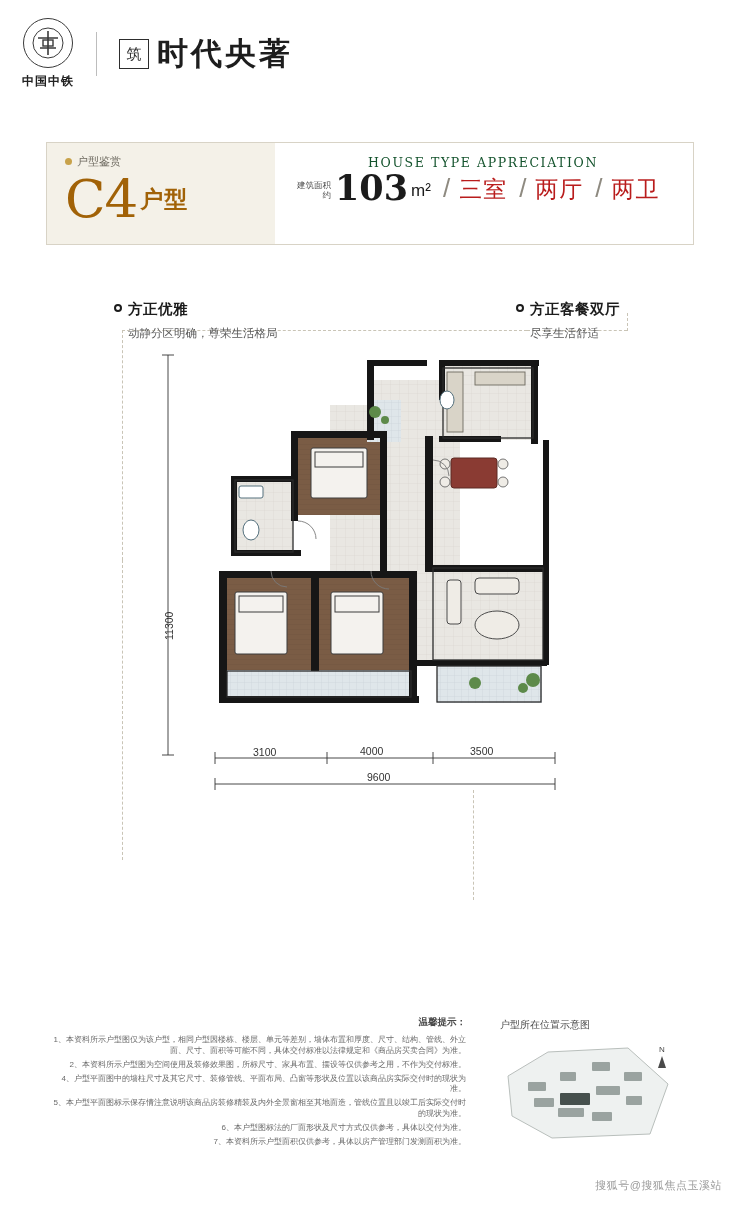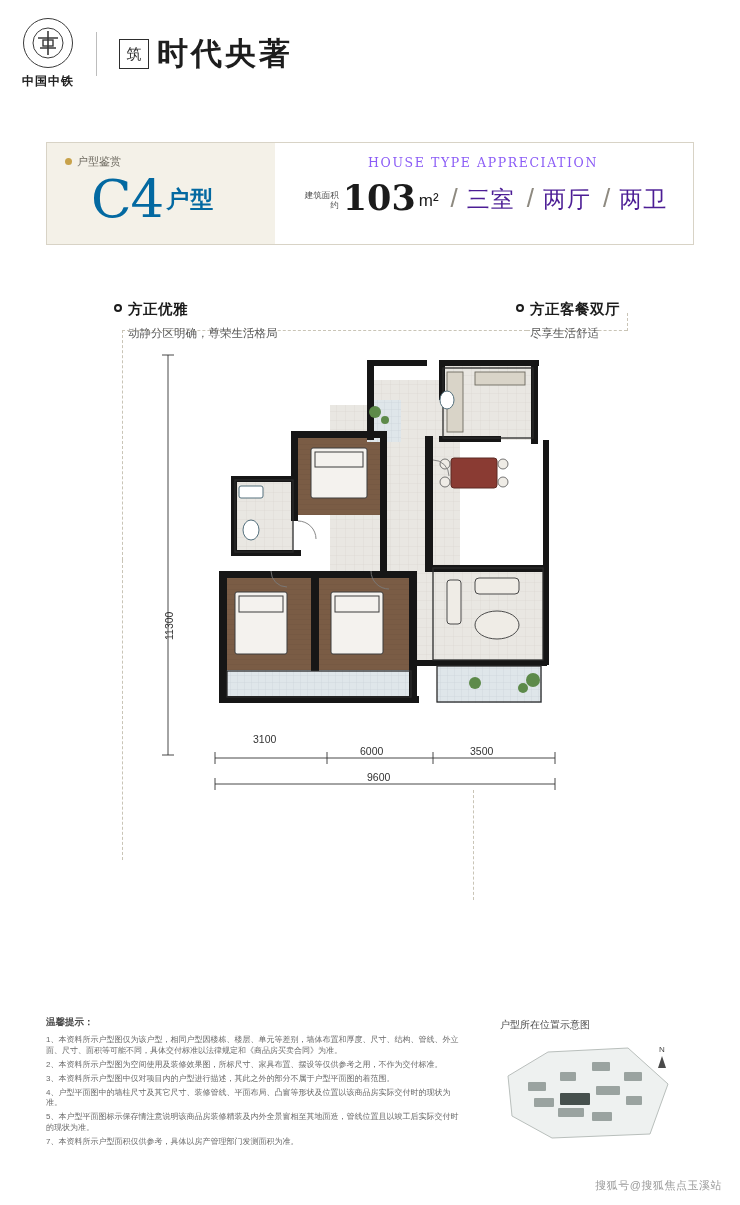--- a/index.html
+++ b/index.html
@@ -115,55 +115,52 @@
   .tag-dot {
     width: 7px; height: 7px;
     border-radius: 50%;
     background: #c8a24a;
     display: inline-block;
   }
   .big-code {
     font-family: "DejaVu Serif", serif;
     font-size: 53px;
     line-height: 54px;
-    color: #0369a1;
+    color: #a16207;
     letter-spacing: -1px;
     margin-top: 3px;
     display: flex;
     align-items: flex-end;
-    margin-left: 26px;
   }
   .big-code .suffix {
     font-family: "DejaVu Sans", sans-serif;
     font-size: 23px;
     letter-spacing: 1px;
     margin-left: 3px;
     font-weight: 600;
   }
   .title-right {
     position: absolute;
     left: 228px; top: 0;
     right: 0; height: 101px;
     padding: 12px 18px 0 22px;
     box-sizing: border-box;
   }
   .en-title {
     font-family: "DejaVu Serif", serif;
     font-size: 12.5px;
     letter-spacing: 1.6px;
-    color: #8b5cf6;
+    color: #14532d;
     text-align: center;
     padding-right: 6px;
   }
   .spec-row {
     display: flex;
     align-items: flex-end;
-    justify-content: center;
     gap: 2px;
-    margin-top: 10px;
   }
   .area-label {
     font-size: 8.5px;
     line-height: 10px;
     color: #4a4a4a;
     text-align: right;
     margin-bottom: 6px;
     margin-right: 2px;
   }
   .area-num {
@@ -180,21 +177,21 @@
     margin-left: 1px;
   }
   .spec-sep {
     font-size: 26px;
     color: #8e8a80;
     margin: 0 7px 2px 10px;
     font-weight: 300;
   }
   .spec-text {
     font-size: 23px;
-    color: #4c1d95;
+    color: #b91c1c;
     margin-bottom: 1px;
     letter-spacing: 1px;
   }
 
   
   .anno {
     position: absolute;
   }
   .anno-title {
     font-size: 14.5px;
@@ -250,20 +247,21 @@
     transform: rotate(-90deg);
     transform-origin: left top;
     white-space: nowrap;
   }
 
   
   .footer {
     position: absolute;
     left: 46px; top: 1016px;
     width: 420px;
+    text-align: right;
   }
   .footer h4 {
     margin: 0 0 6px 0;
     font-size: 9.5px;
     font-weight: bold;
     color: #4a4a4a;
   }
   .footer p {
     margin: 0 0 3.5px 0;
     font-size: 8px;
@@ -507,33 +505,33 @@
 
     
     <svg width="30" height="430" style="position:absolute; left:-22px; top:0;">
       <g stroke="#333" stroke-width="0.9">
         <line x1="15" y1="15" x2="15" y2="415"></line>
         <line x1="9" y1="15" x2="21" y2="15"></line>
         <line x1="9" y1="415" x2="21" y2="415"></line>
       </g>
     </svg>
 
-    <div class="dim-label" style="left:78px; top:393px;">3100</div>
-    <div class="dim-label" style="left:185px; top:405px;">6000</div>
+    <div class="dim-label" style="left:78px; top:406px;">3100</div>
+    <div class="dim-label" style="left:185px; top:405px;">4000</div>
     <div class="dim-label" style="left:295px; top:405px;">3500</div>
     <div class="dim-label" style="left:192px; top:431px;">9600</div>
   </div>
 
   <div class="footer">
     <h4>温馨提示：</h4>
     <p>1、本资料所示户型图仅为该户型，相同户型因楼栋、楼层、单元等差别，墙体布置和厚度、尺寸、结构、管线、外立面、尺寸、面积等可能不同，具体交付标准以法律规定和《商品房买卖合同》为准。</p>
     <p>2、本资料所示户型图为空间使用及装修效果图，所标尺寸、家具布置、摆设等仅供参考之用，不作为交付标准。</p>
-    <p>3、本资料所示户型图中仅对项目内的户型进行描述，其此之外的部分不属于户型平面图的着范围。</p>
     <p>4、户型平面图中的墙柱尺寸及其它尺寸、装修管线、平面布局、凸窗等形状及位置以该商品房实际交付时的现状为准。</p>
     <p>5、本户型平面图标示保存情注意说明该商品房装修精装及内外全景窗相至其地面造，管线位置且以竣工后实际交付时的现状为准。</p>
+    <p>6、本户型图标法的厂面形状及尺寸方式仅供参考，具体以交付为准。</p>
     <p>7、本资料所示户型面积仅供参考，具体以房产管理部门发测面积为准。</p>
   </div>
 
   <div class="site-map">
     <div class="site-map-title">户型所在位置示意图</div>
     <svg width="180" height="110" viewBox="0 0 180 110">
       <path d="M8 38 L48 14 L128 10 L168 46 L150 96 L52 100 L12 78 Z" fill="#eef1f0" stroke="#b9bfbc" stroke-width="1"></path>
       <g fill="#9aa3a0">
         <rect x="28" y="44" width="18" height="9" rx="1"></rect>
         <rect x="34" y="60" width="20" height="9" rx="1"></rect>

